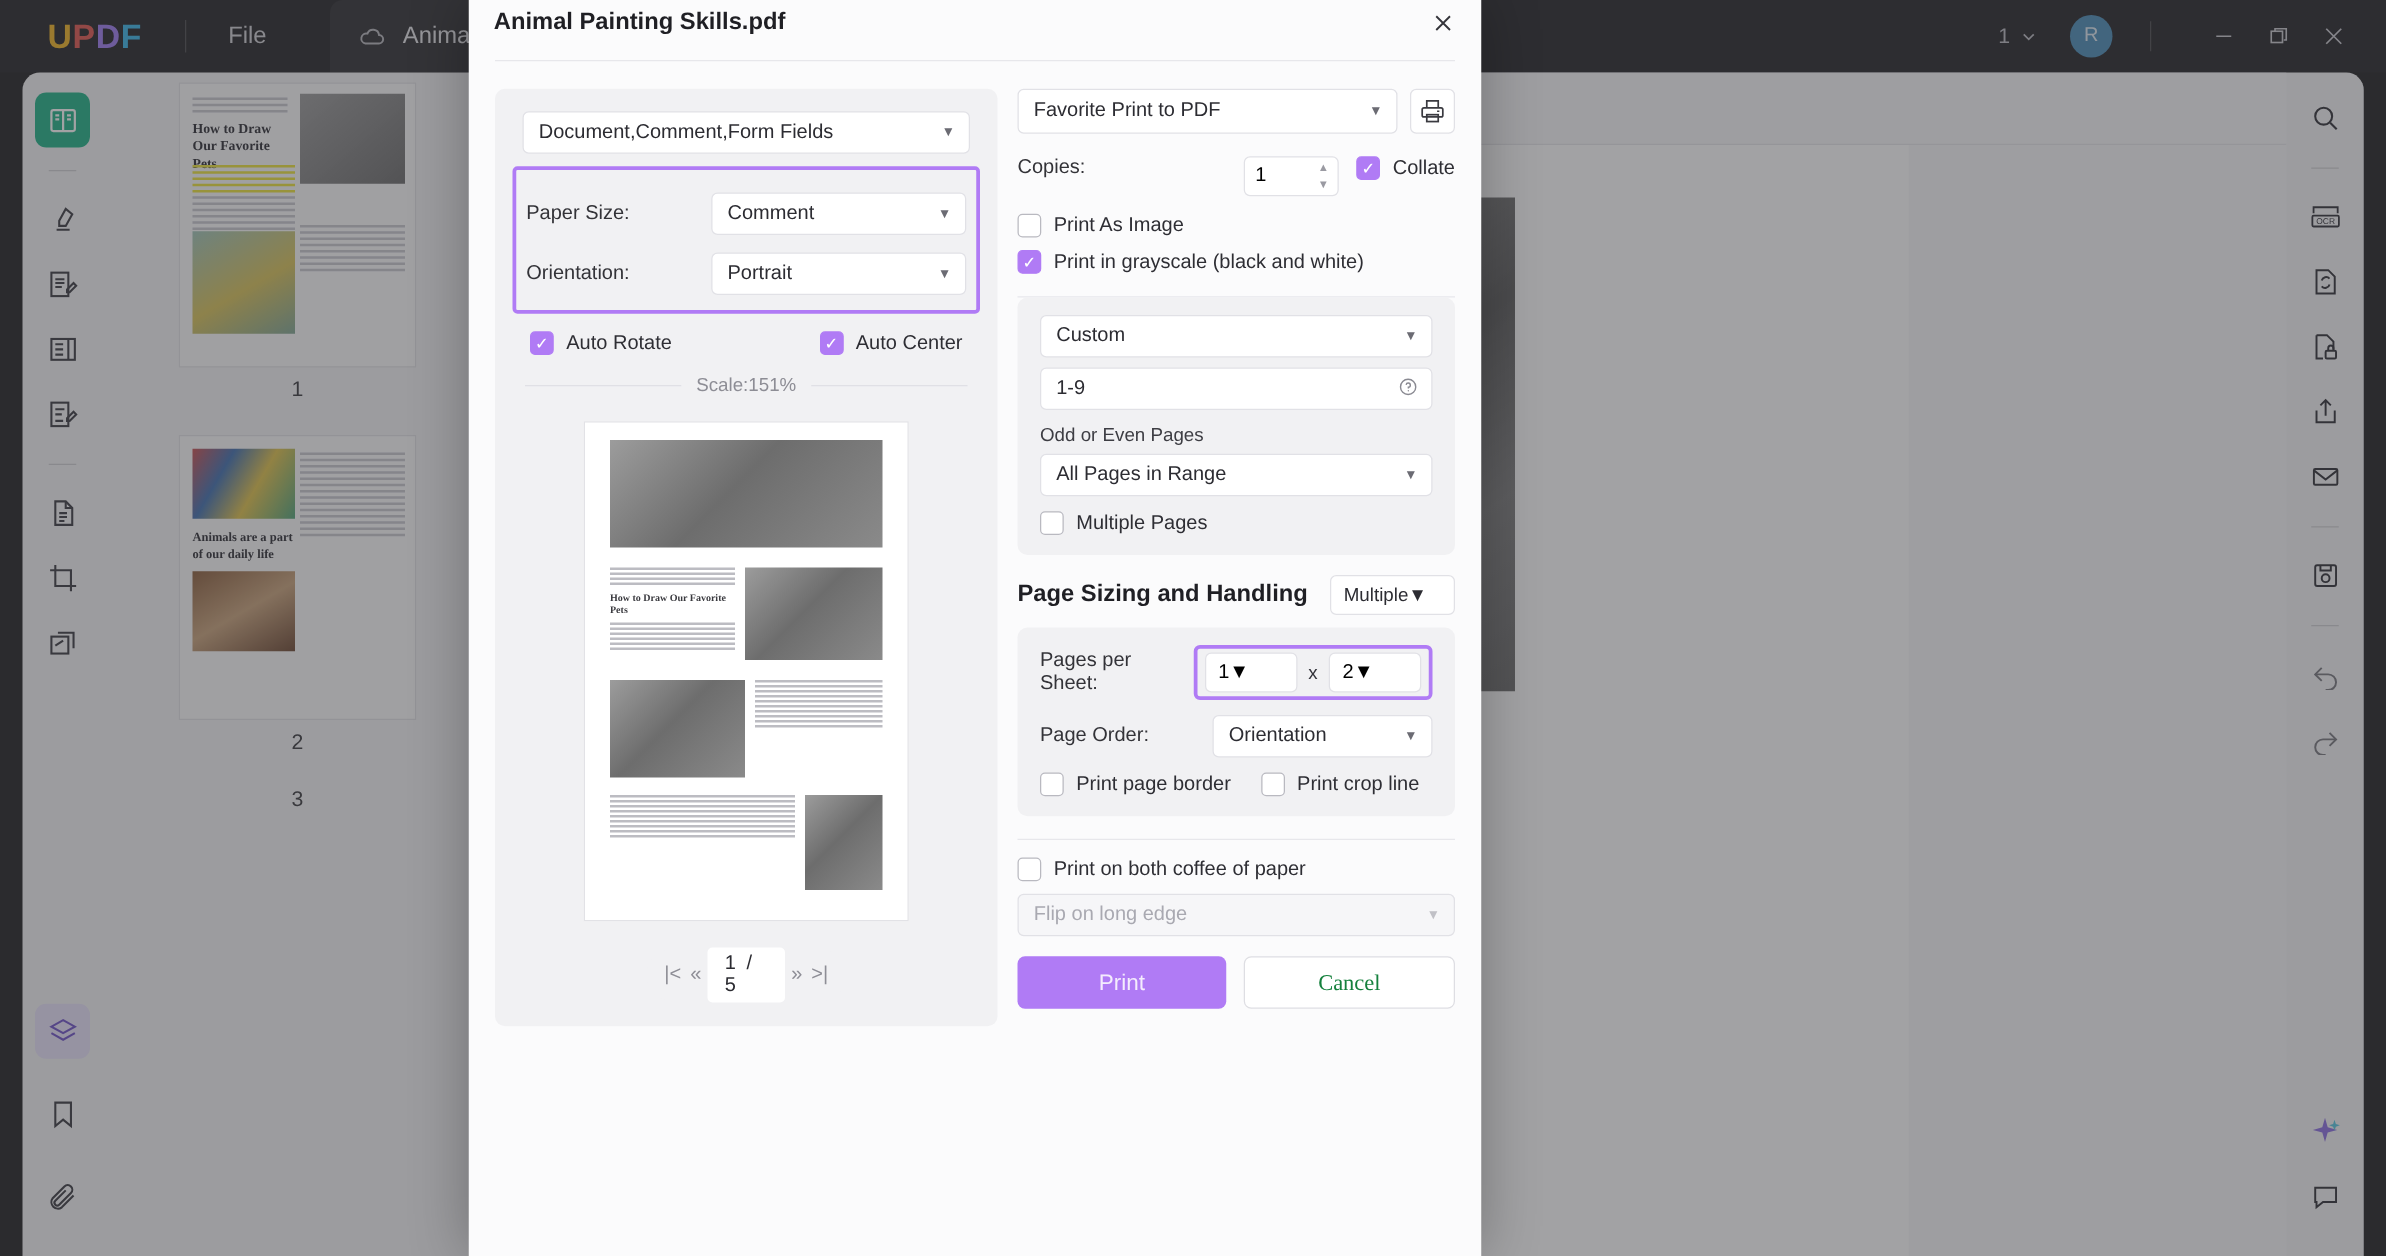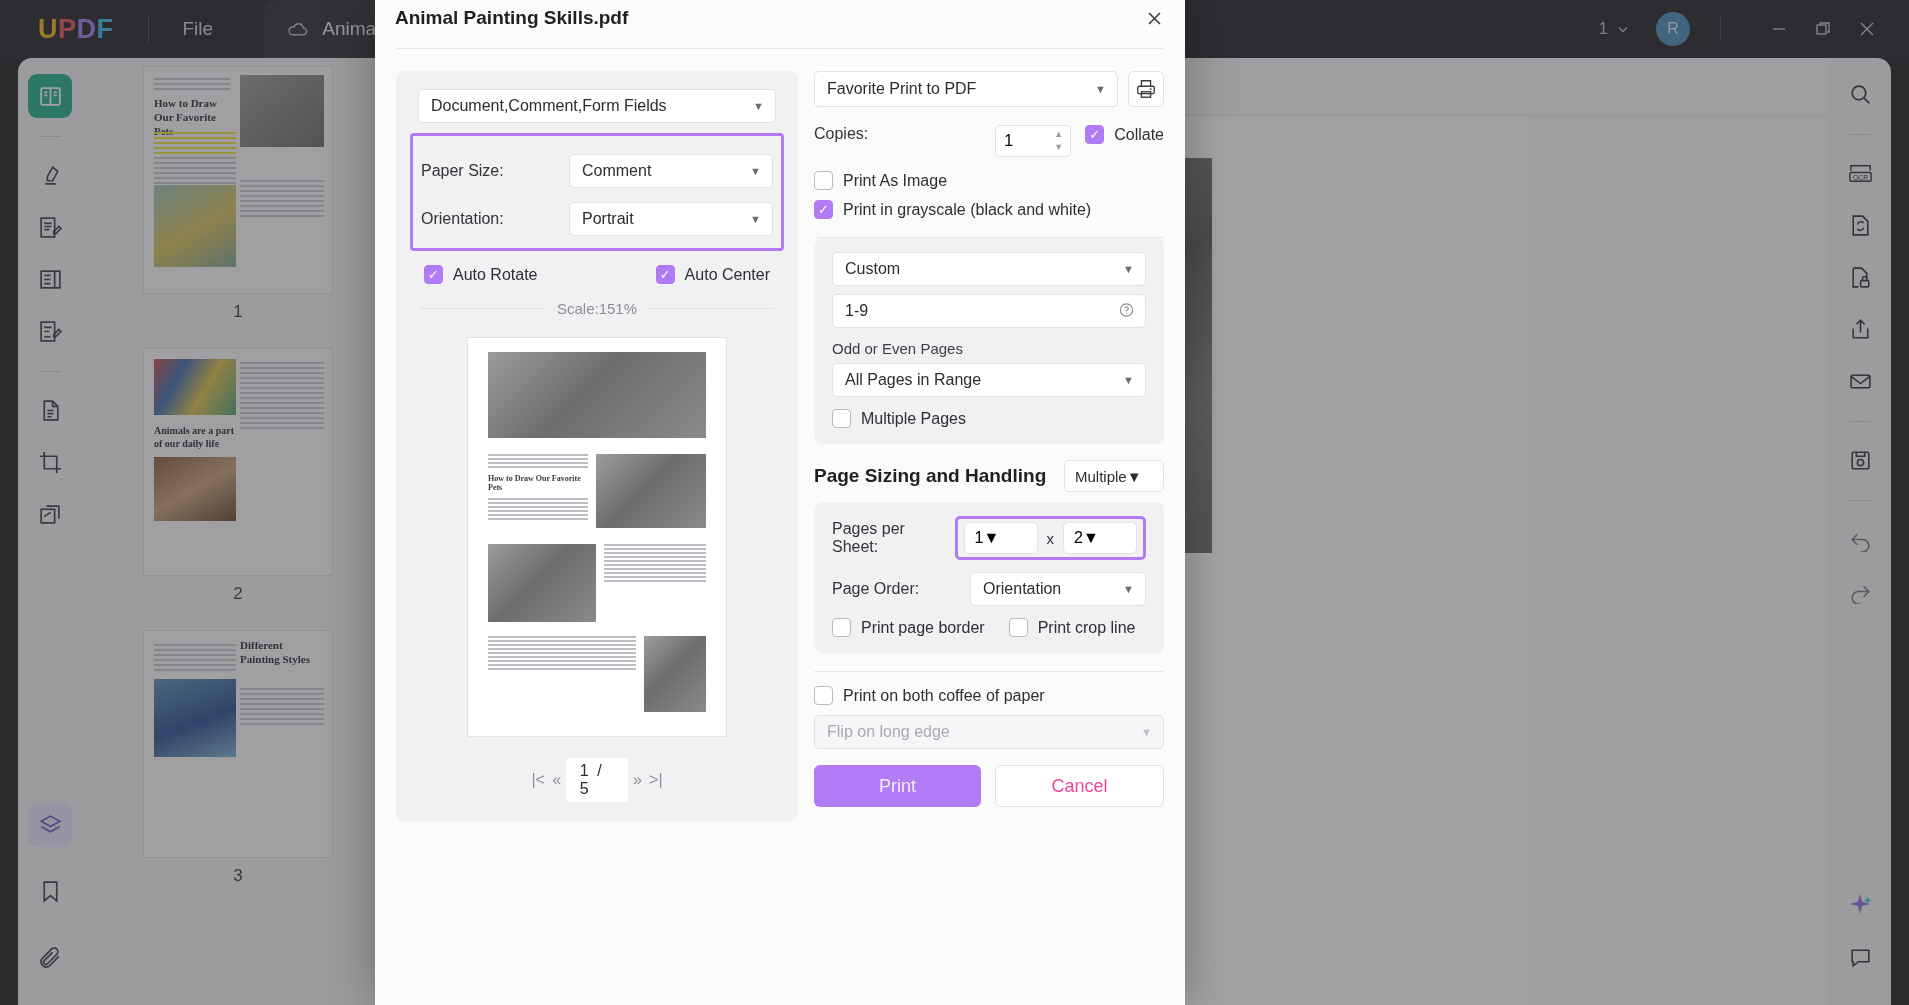--- a/index.html
+++ b/index.html
@@ -149,21 +149,21 @@
   .multi-pill { margin-left: auto; width: 100px; height: 32px; background: #fff;
                 border: 1px solid #e1e1e6; border-radius: 5px; display: flex;
                 align-items: center; padding: 0 10px; font-size: 15px;
                 font-weight: 400; color: #2c2c32; position: relative; }
   .pps-hl { border: 3px solid #b07bf5; border-radius: 5px; padding: 3px 6px;
             display: flex; align-items: center; gap: 9px; }
   .btn-row { display: flex; gap: 14px; margin-top: 16px; }
   .btn { flex: 1; height: 42px; border-radius: 6px; display: flex;
          align-items: center; justify-content: center; font-size: 18px; }
   .btn.primary { background: #b07bf5; color: #f4ecfd; }
-  .btn.ghost { background: #fff; border: 1px solid #dedee3; color: #ec4899; }
+  .btn.ghost { background: #fff; border: 1px solid #dedee3; color: #15803d; font-family: Liberation Serif, serif; }
 
   .bigarrow { position: absolute; left: 722px; top: 478px; width: 90px; height: 72px; }
   .ph { color: #a9a9b1; }
 </style>
 </head>
 <body>
 
 <div id="root">
 
   <div class="app-bg">
@@ -344,42 +344,20 @@
                 <div class="tl"></div>
                 <div class="tl"></div>
                 <div class="tl"></div>
                 <div class="tl"></div>
             </div>
           </div>
           <div class="thumb-num">2</div>
         </div>
 
         <div class="thumb-wrap">
-          <div class="thumb">
-            <div style="position:absolute;left:10px;top:10px;width:82px">
-              <div class="tl"></div>
-                <div class="tl"></div>
-                <div class="tl"></div>
-                <div class="tl"></div>
-                <div class="tl"></div>
-                <div class="tl"></div>
-            </div>
-            <div class="doc-h" style="position:absolute;right:8px;top:8px;font-size:11px;width:84px;line-height:1.25">Different Painting Styles</div>
-            <div style="position:absolute;left:10px;top:48px;width:82px;height:78px;background:linear-gradient(160deg,#5c8fb8,#2a4d8f 55%,#7fb0cf)"></div>
-            <div style="position:absolute;right:8px;top:54px;width:84px">
-              <div class="tl"></div>
-                <div class="tl"></div>
-                <div class="tl"></div>
-                <div class="tl"></div>
-                <div class="tl"></div>
-                <div class="tl"></div>
-                <div class="tl"></div>
-                <div class="tl"></div>
-            </div>
-          </div>
           <div class="thumb-num">3</div>
         </div>
       </div>
 
       <div class="maindoc">
         <div class="doc-toolbar">
           <svg width="26" height="26" viewBox="0 0 24 24" fill="none" stroke="#2f2f35" stroke-width="1.5">
               <rect x="3" y="5" width="18" height="11" rx="1.5"></rect>
               <path d="M12 16v3l-2.5-3h5L12 19"></path>
             </svg>

